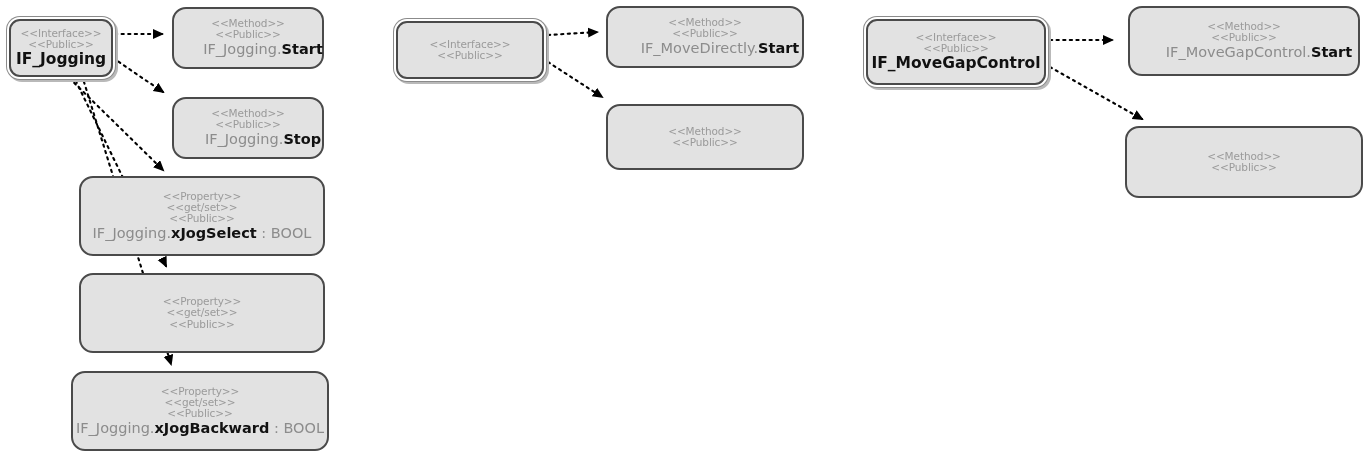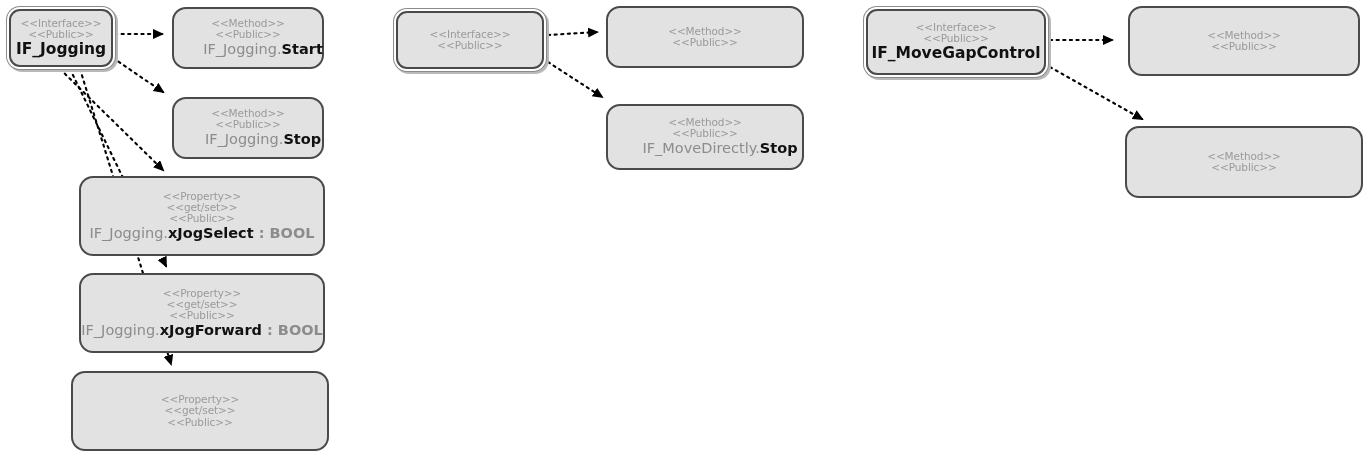--- a/index.html
+++ b/index.html
@@ -35,37 +35,38 @@
     display: flex;
     flex-direction: column;
     align-items: center;
     justify-content: center;
     text-align: center;
     line-height: 1.06;
   }
   .node.iface {
     border-radius: 11px;
     box-shadow: 0 0 0 2px #ffffff, 0 0 0 3px #8b8b8b, 2px 2px 0 3px #b9b9b9;
+    margin-top: 10px;
   }
   .stereo {
     color: #9a9a9a;
     font-size: 10.5px;
     letter-spacing: -0.1px;
     white-space: nowrap;
     padding: 0 4px;
   }
   .title {
     font-size: 15px;
     color: #202020;
     white-space: nowrap;
     padding: 2px 6px 0 6px;
   }
   .title .pre { color: #8c8c8c; }
   .title .member { color: #111111; font-weight: bold; }
-  .title .type { color: #8c8c8c; font-weight: bold; }
+  .title .type { color: #8c8c8c; font-weight: normal; }
   .node.iface .title { font-size: 15.5px; color: #141414; padding-top: 1px; }
   .node.prop .title { font-size: 14.5px; }
   .node.method .title { font-size: 14.5px; margin-left: 30px; }
 </style>
 </head>
 <body>
 
 <div id="diagram">
 
   <svg id="edge-layer" viewBox="0 0 1365 455" width="1365" height="455" xmlns="http://www.w3.org/2000/svg">
@@ -106,48 +107,49 @@
       <div class="node prop" style="left: 79px; top: 176px; width: 246px; height: 80px;">
         <div class="stereo">&lt;&lt;Property&gt;&gt;</div>
         <div class="stereo">&lt;&lt;get/set&gt;&gt;</div>
         <div class="stereo">&lt;&lt;Public&gt;&gt;</div>
         <div class="title"><span class="pre">IF_Jogging.</span><span class="member">xJogSelect</span><span class="type"> : BOOL</span></div>
       </div>
       <div class="node prop" style="left: 79px; top: 273px; width: 246px; height: 80px;">
         <div class="stereo">&lt;&lt;Property&gt;&gt;</div>
         <div class="stereo">&lt;&lt;get/set&gt;&gt;</div>
         <div class="stereo">&lt;&lt;Public&gt;&gt;</div>
-        <div class="title"><span class="pre">IF_Jogging.</span><span class="member">xJogForward</span><span class="type"> : BOOL</span></div>
       </div>
       <div class="node prop" style="left: 71px; top: 371px; width: 258px; height: 80px;">
         <div class="stereo">&lt;&lt;Property&gt;&gt;</div>
         <div class="stereo">&lt;&lt;get/set&gt;&gt;</div>
         <div class="stereo">&lt;&lt;Public&gt;&gt;</div>
+        <div class="title"><span class="pre">IF_Jogging.</span><span class="member">xJogBackward</span><span class="type"> : BOOL</span></div>
       </div>
       <div class="node iface" style="left: 396px; top: 11px; width: 148px; height: 58px;">
         <div class="stereo">&lt;&lt;Interface&gt;&gt;</div>
         <div class="stereo">&lt;&lt;Public&gt;&gt;</div>
       </div>
       <div class="node method" style="left: 606px; top: 6px; width: 198px; height: 62px;">
         <div class="stereo">&lt;&lt;Method&gt;&gt;</div>
         <div class="stereo">&lt;&lt;Public&gt;&gt;</div>
+        <div class="title"><span class="pre">IF_MoveDirectly.</span><span class="member">Start</span><span class="type"></span></div>
       </div>
       <div class="node method" style="left: 606px; top: 104px; width: 198px; height: 66px;">
         <div class="stereo">&lt;&lt;Method&gt;&gt;</div>
         <div class="stereo">&lt;&lt;Public&gt;&gt;</div>
-        <div class="title"><span class="pre">IF_MoveDirectly.</span><span class="member">Stop</span><span class="type"></span></div>
       </div>
       <div class="node iface" style="left: 866px; top: 9px; width: 180px; height: 66px;">
         <div class="stereo">&lt;&lt;Interface&gt;&gt;</div>
         <div class="stereo">&lt;&lt;Public&gt;&gt;</div>
         <div class="title"><span class="pre"></span><span class="member">IF_MoveGapControl</span><span class="type"></span></div>
       </div>
       <div class="node method" style="left: 1128px; top: 6px; width: 232px; height: 70px;">
         <div class="stereo">&lt;&lt;Method&gt;&gt;</div>
         <div class="stereo">&lt;&lt;Public&gt;&gt;</div>
+        <div class="title"><span class="pre">IF_MoveGapControl.</span><span class="member">Start</span><span class="type"></span></div>
       </div>
       <div class="node method" style="left: 1125px; top: 126px; width: 238px; height: 72px;">
         <div class="stereo">&lt;&lt;Method&gt;&gt;</div>
         <div class="stereo">&lt;&lt;Public&gt;&gt;</div>
       </div>
     </div>
 
 </div>
 
 </body></html>

